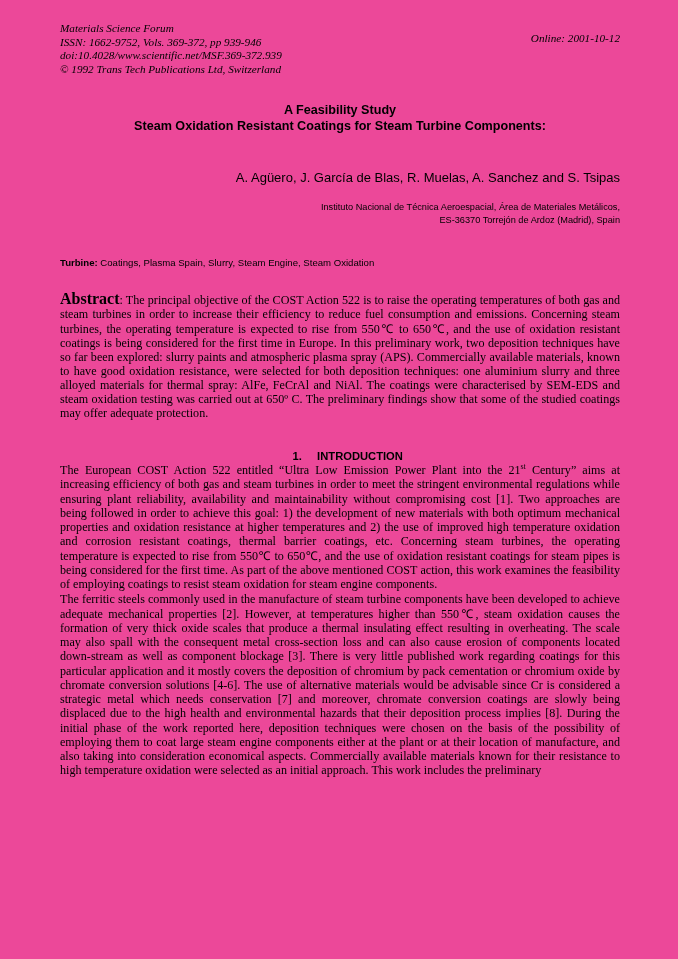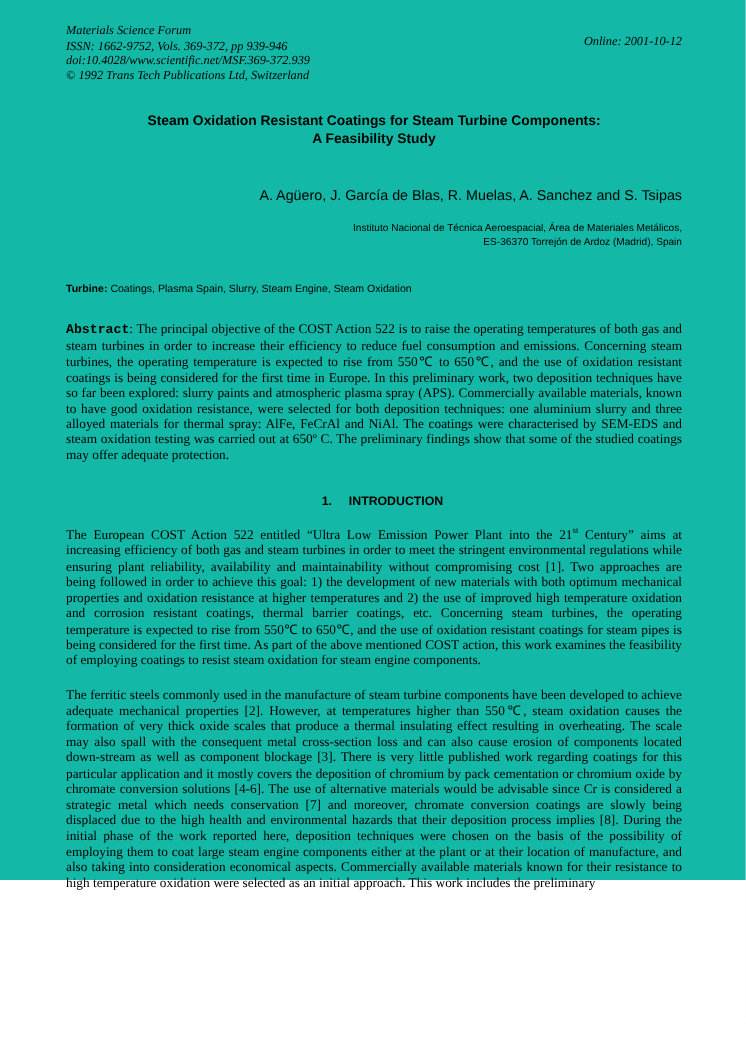--- a/index.html
+++ b/index.html
@@ -10,22 +10,22 @@
   body {
     width: 678px;
     height: 959px;
     font-family: "Liberation Serif", serif;
     color: #000000;
     overflow: hidden;
   }
   .page {
     position: relative;
     width: 678px;
-    height: 800px;
-    background: #14b8a6;
+    height: 959px;
+    background: #ec4899;
     box-sizing: border-box;
     padding: 22px 58px 0 60px;
   }
   .header {
     position: relative;
     font-style: italic;
     font-size: 11.2px;
     line-height: 13.6px;
     margin-bottom: 0;
   }
@@ -68,37 +68,37 @@
   .keywords b {
     font-weight: bold;
   }
   .abstract {
     margin-top: 24px;
     font-size: 12.1px;
     line-height: 14.1px;
     text-align: justify;
   }
   .abstract b {
-    font-family: Liberation Mono, monospace;
+    font-family: Liberation Serif, serif;
     font-weight: bold;
-    font-size: 12px;
+    font-size: 16px;
   }
   .section-head {
     margin-top: 30px;
     font-family: "Liberation Sans", sans-serif;
     font-weight: bold;
     font-size: 11.2px;
     text-align: center;
   }
   .section-head .num {
     display: inline-block;
     width: 40px;
   }
   .para {
-    margin-top: 17px;
+    margin-top: 1px;
     font-size: 12.1px;
     line-height: 14.25px;
     text-align: justify;
   }
   sup {
     font-size: 8px;
     vertical-align: super;
     line-height: 0;
   }
 </style>
@@ -109,22 +109,22 @@
 
   <div class="header">
     <div class="header-line">Materials Science Forum</div>
     <div class="header-line">ISSN: 1662-9752, Vols. 369-372, pp 939-946</div>
     <div class="header-line">doi:10.4028/www.scientific.net/MSF.369-372.939</div>
     <div class="header-line">© 1992 Trans Tech Publications Ltd, Switzerland</div>
     <div class="online">Online: 2001-10-12</div>
   </div>
 
   <div class="title">
+    <div>A Feasibility Study</div>
     <div>Steam Oxidation Resistant Coatings for Steam Turbine Components:</div>
-    <div>A Feasibility Study</div>
   </div>
 
   <div class="authors">A. Agüero, J. García de Blas, R. Muelas, A. Sanchez and S. Tsipas</div>
 
   <div class="affiliation">
     <div>Instituto Nacional de Técnica Aeroespacial, Área de Materiales Metálicos,</div>
     <div>ES-36370 Torrejón de Ardoz (Madrid), Spain</div>
   </div>
 
   <div class="keywords">

